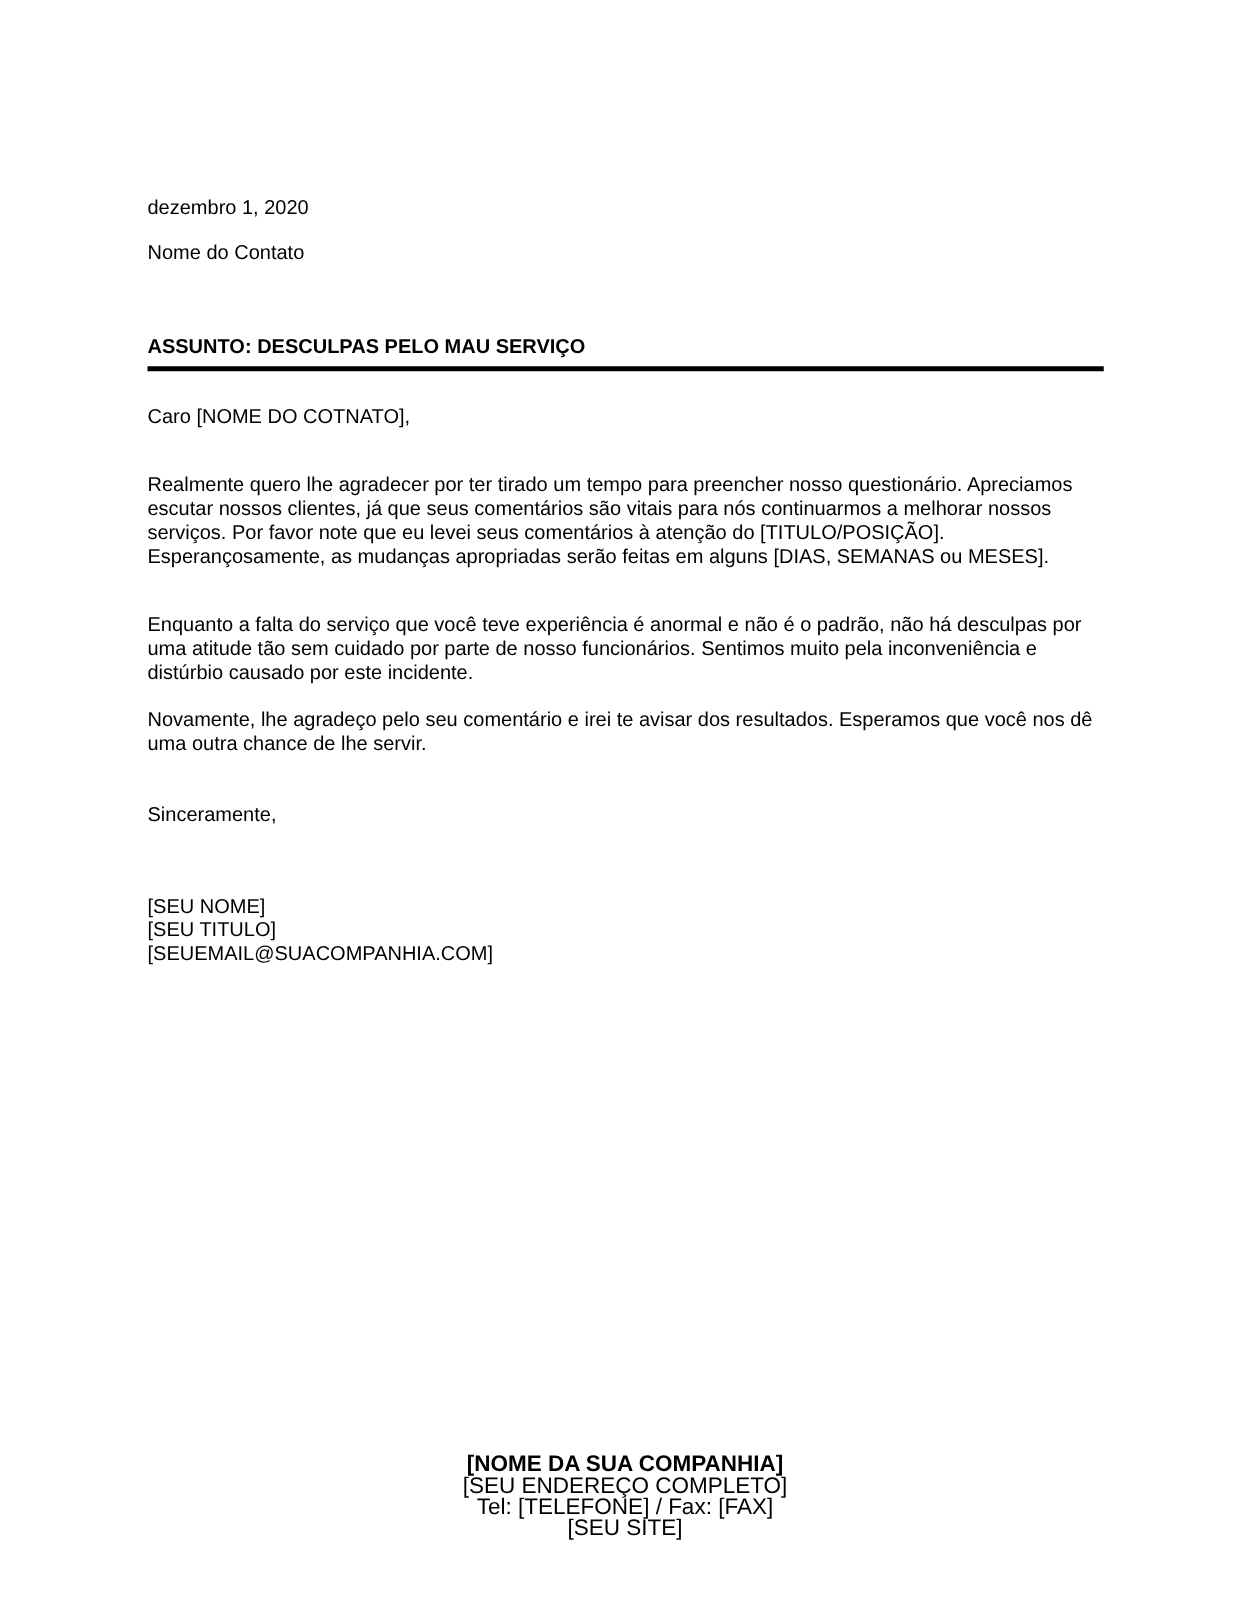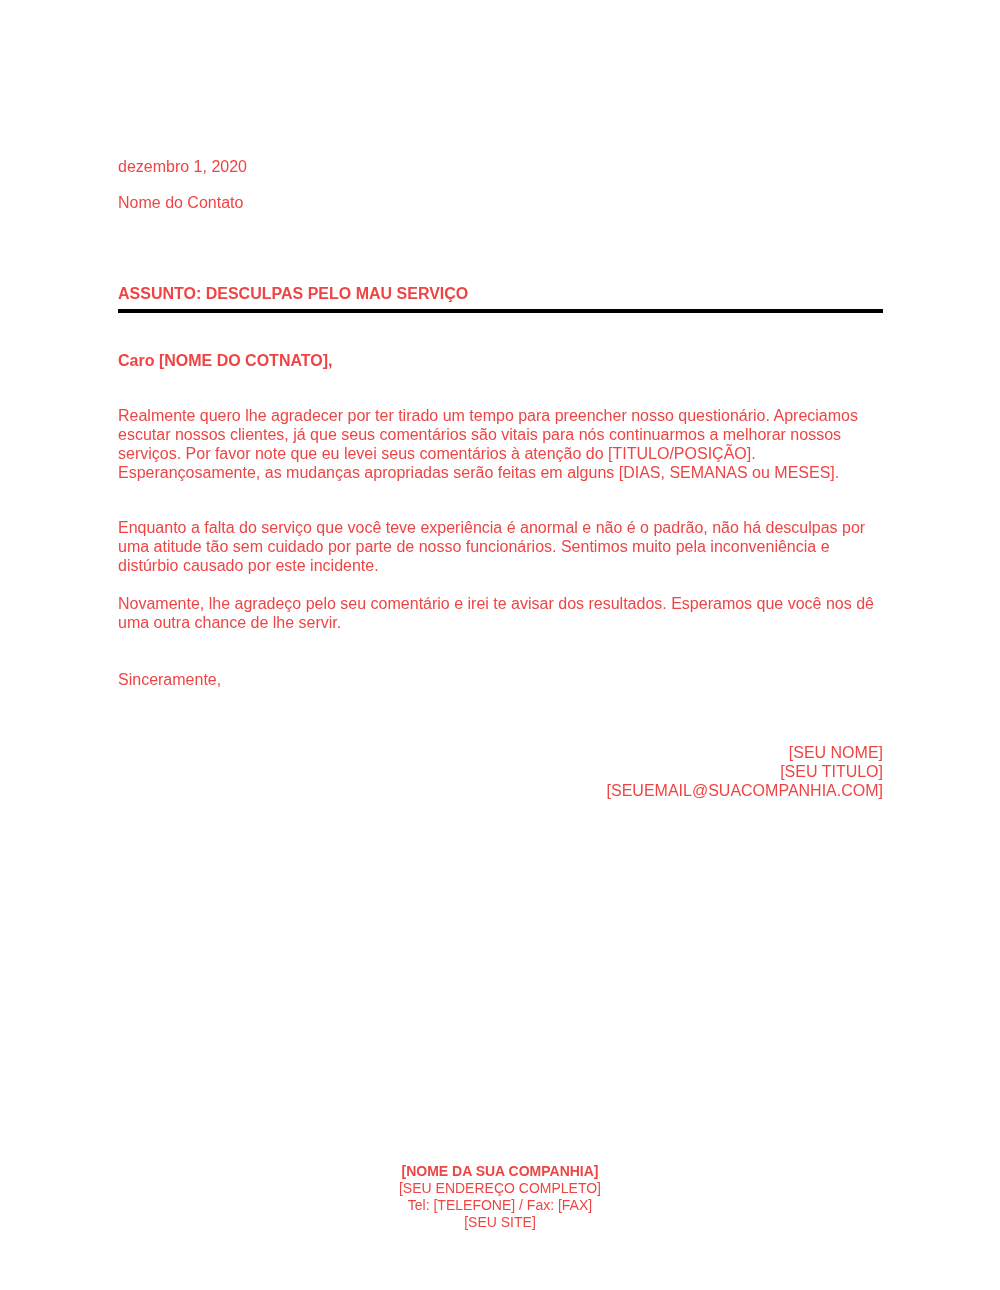--- a/index.html
+++ b/index.html
@@ -5,76 +5,74 @@
   html, body {
     margin: 0;
     padding: 0;
     background: #ffffff;
   }
   .page {
     position: relative;
     width: 1000px;
     height: 1290px;
     background: #ffffff;
-    color: #ef4444;
+    color: #000000;
     font-family: "Liberation Sans", "DejaVu Sans", sans-serif;
     font-size: 16px;
     line-height: 19px;
     overflow: hidden;
   }
   .content {
     position: absolute;
     top: 157px;
     left: 118px;
     width: 765px;
   }
   .date {
     margin: 0 0 17px 0;
   }
   .recipient div {
     margin: 0;
   }
   .subject {
     font-weight: bold;
-    margin-top: 72px;
+    margin-top: 56px;
   }
   .divider {
     height: 4px;
     background: #000000;
     border: none;
     margin: 6px 0 0 0;
     width: 765px;
   }
   .salutation {
-    margin-top: 38px;
-    font-weight: bold;
+    margin-top: 27px;
   }
   .para {
     margin: 36px 0 0 0;
   }
   .para.p3 {
     margin-top: 19px;
   }
   .closing {
     margin-top: 38px;
   }
   .signature {
     margin-top: 54px;
-    text-align: right;
   }
   .signature div {
     margin: 0;
   }
   .footer {
     position: absolute;
     top: 1163px;
     left: 0;
     width: 1000px;
     text-align: center;
-    font-size: 14px;
+    font-size: 18px;
     line-height: 17px;
   }
   .footer .company {
     font-weight: bold;
   }
 </style>
 </head>
 <body>
 
 <div class="page">

